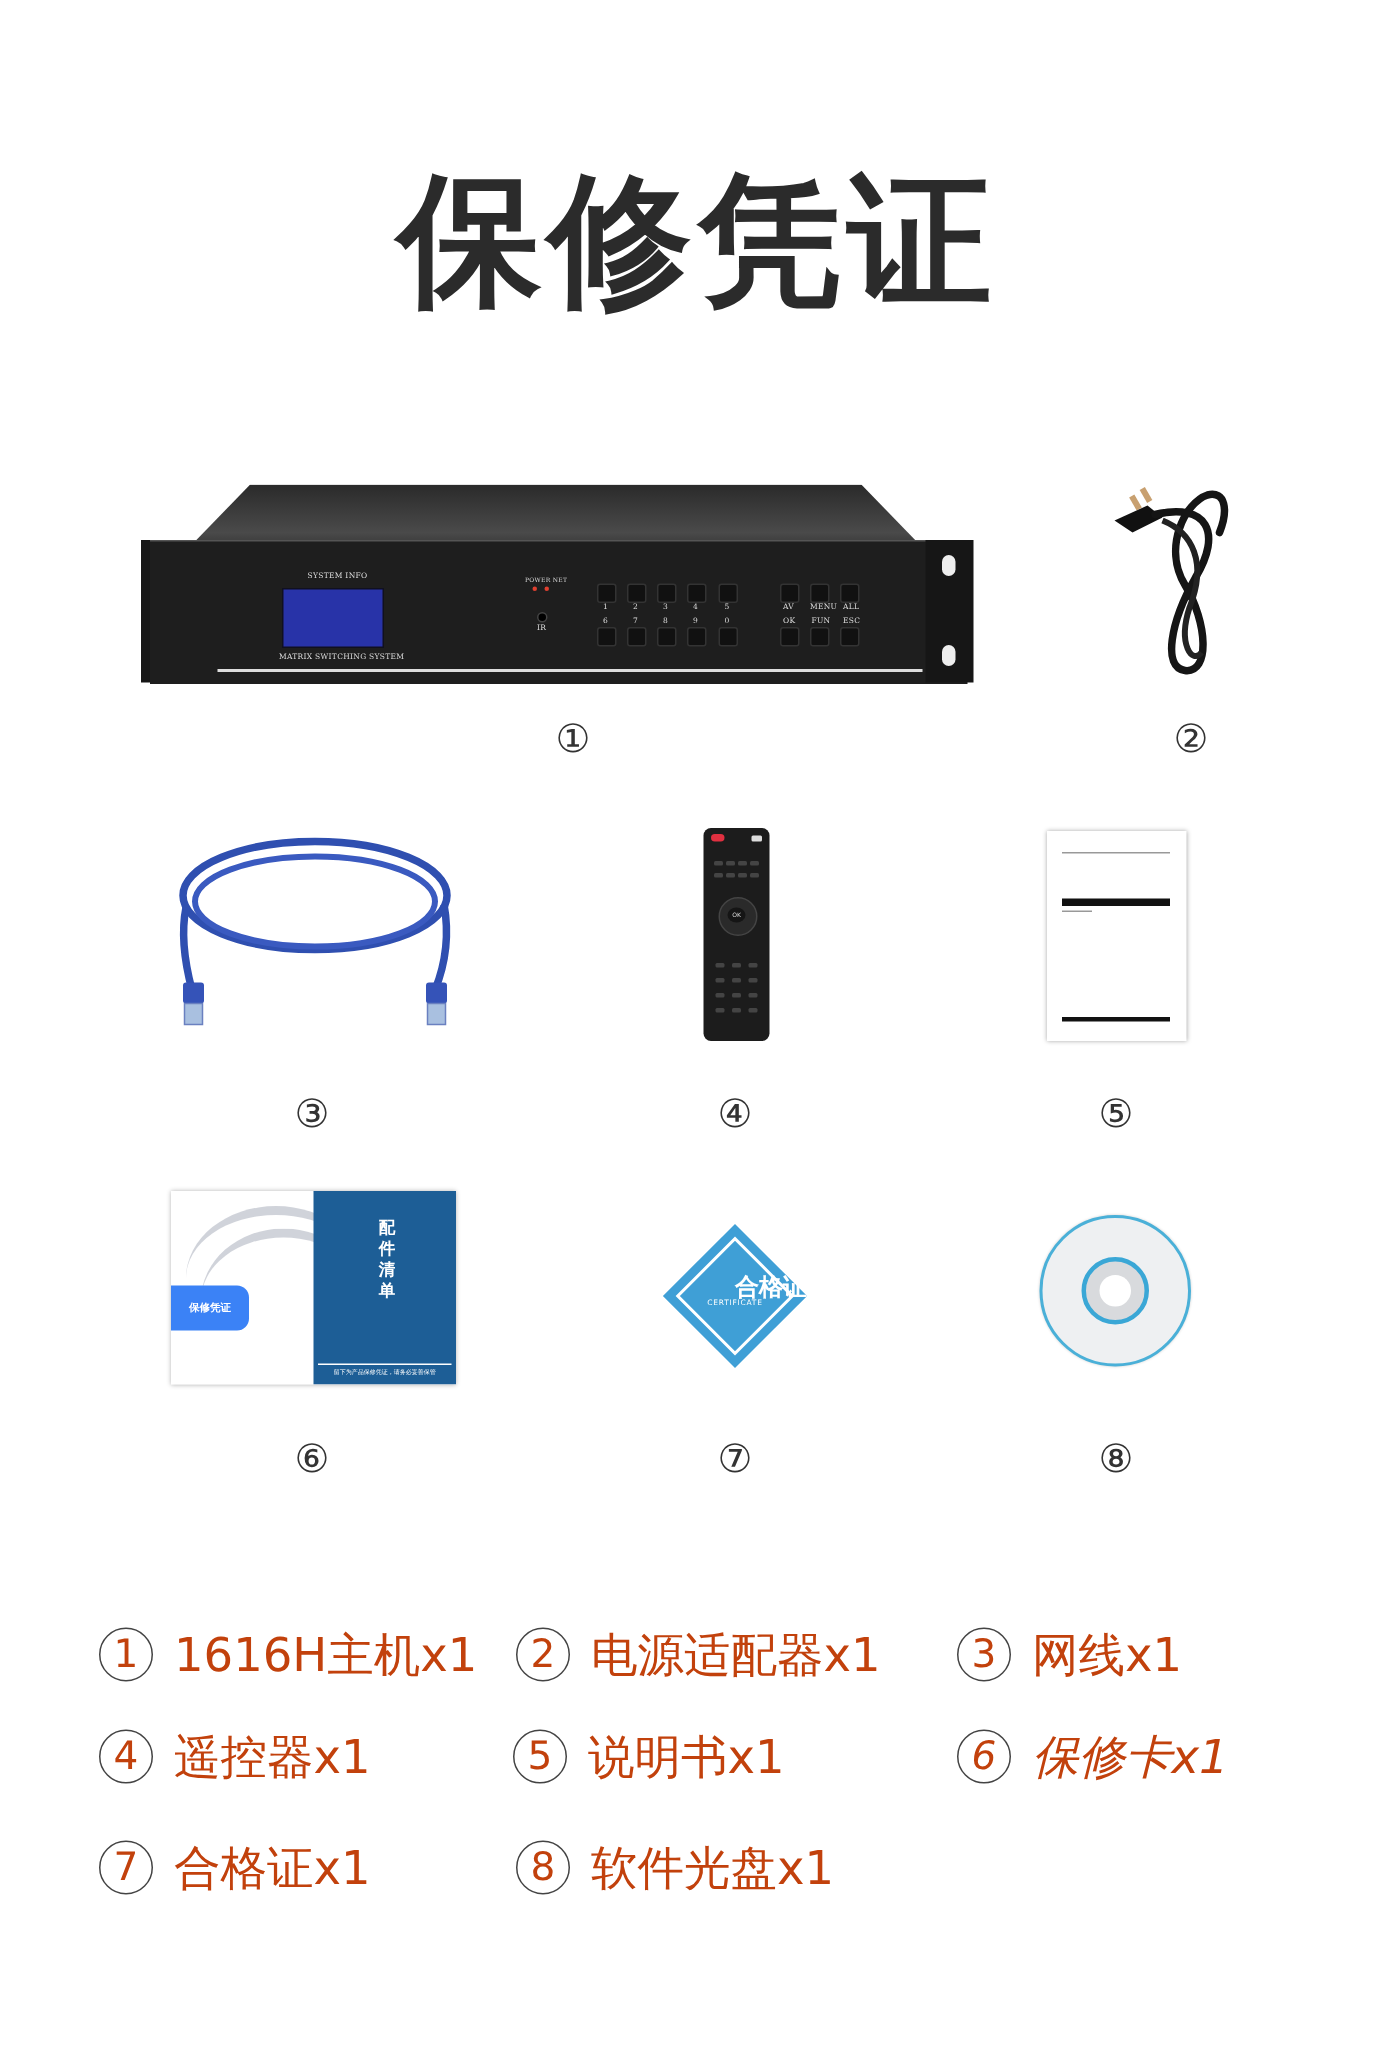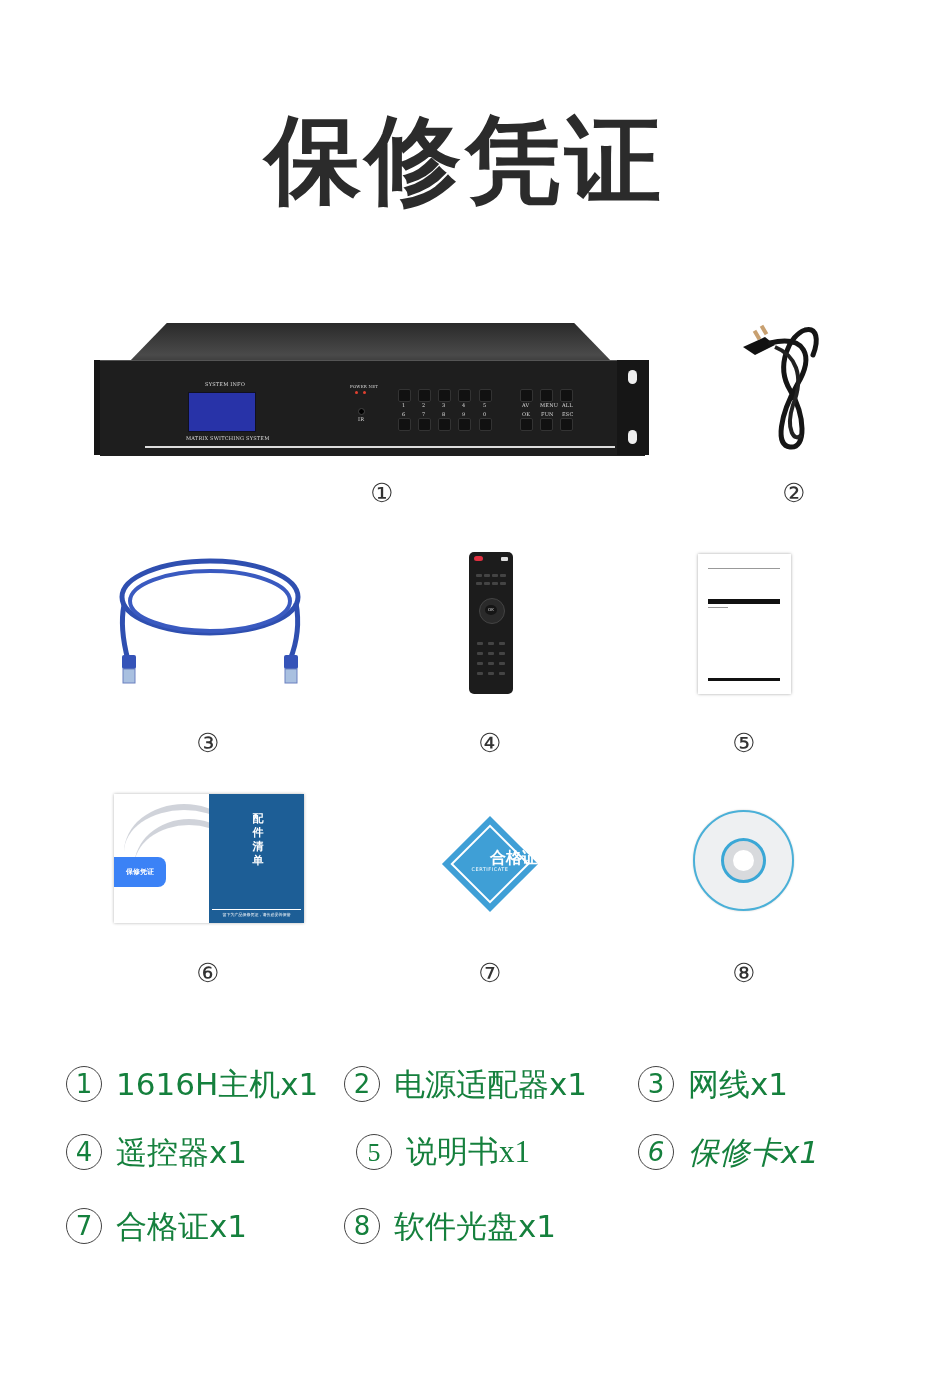--- a/index.html
+++ b/index.html
@@ -47,21 +47,21 @@
   .cert-t1{position:absolute;left:0;top:32px;width:96px;text-align:right;color:#fff;font-size:16px;font-weight:bold;}
   .cert-t2{position:absolute;left:0;top:50px;width:96px;text-align:center;color:#fff;font-size:5px;letter-spacing:.5px;}
 
   
   .cd{left:693px;top:810px;width:101px;height:101px;border-radius:50%;background:#eef0f2;border:2px solid #4ab0d8;box-sizing:border-box;box-shadow:0 0 2px rgba(0,0,0,.2);}
   .cd .ring{position:absolute;left:26px;top:26px;width:45px;height:45px;border-radius:50%;border:3px solid #3aa7d6;background:#d8dadd;box-sizing:border-box;}
   .cd .hole{position:absolute;left:38px;top:38px;width:21px;height:21px;border-radius:50%;background:#fff;}
 
   
   .list{position:absolute;left:66px;top:1062px;width:800px;}
-  .li{position:absolute;font-size:31px;color:#15803d;white-space:nowrap;line-height:44px;}
+  .li{position:absolute;font-size:31px;color:#c2410c;white-space:nowrap;line-height:44px;margin-top:20px;}
   .li .c{display:inline-block;width:36px;height:36px;border:1.5px solid #444;border-radius:50%;text-align:center;line-height:35px;font-size:26px;margin-right:14px;vertical-align:middle;box-sizing:border-box;position:relative;top:-3px;}
 </style>
 </head>
 <body>
 
 <div class="title">保修凭证</div>
 
 <div>
   <div class="abs rack-top"></div>
   <div class="abs ear" style="left:94px;">
@@ -200,18 +200,18 @@
   <div class="hole"></div>
 </div>
 <div class="num" style="left:724px;top:958px;">⑧</div>
 
 <div class="list">
   <div class="li" style="left:0;top:0;"><span class="c">1</span><span>1616H主机x1</span></div>
   <div class="li" style="left:278px;top:0;"><span class="c">2</span><span>电源适配器x1</span></div>
   <div class="li" style="left:572px;top:0;"><span class="c">3</span><span>网线x1</span></div>
 
   <div class="li" style="left:0;top:68px;"><span class="c">4</span><span>遥控器x1</span></div>
-  <div class="li" style="left:290px;top:68px;font-family:Liberation Serif, serif;"><span class="c">5</span><span>说明书x1</span></div>
+  <div class="li" style="left:276px;top:68px;"><span class="c">5</span><span>说明书x1</span></div>
   <div class="li" style="left:572px;top:68px;font-style:italic;"><span class="c">6</span><span>保修卡x1</span></div>
 
   <div class="li" style="left:0;top:142px;"><span class="c">7</span><span>合格证x1</span></div>
   <div class="li" style="left:278px;top:142px;"><span class="c">8</span><span>软件光盘x1</span></div>
 </div>
 
 </body></html>

